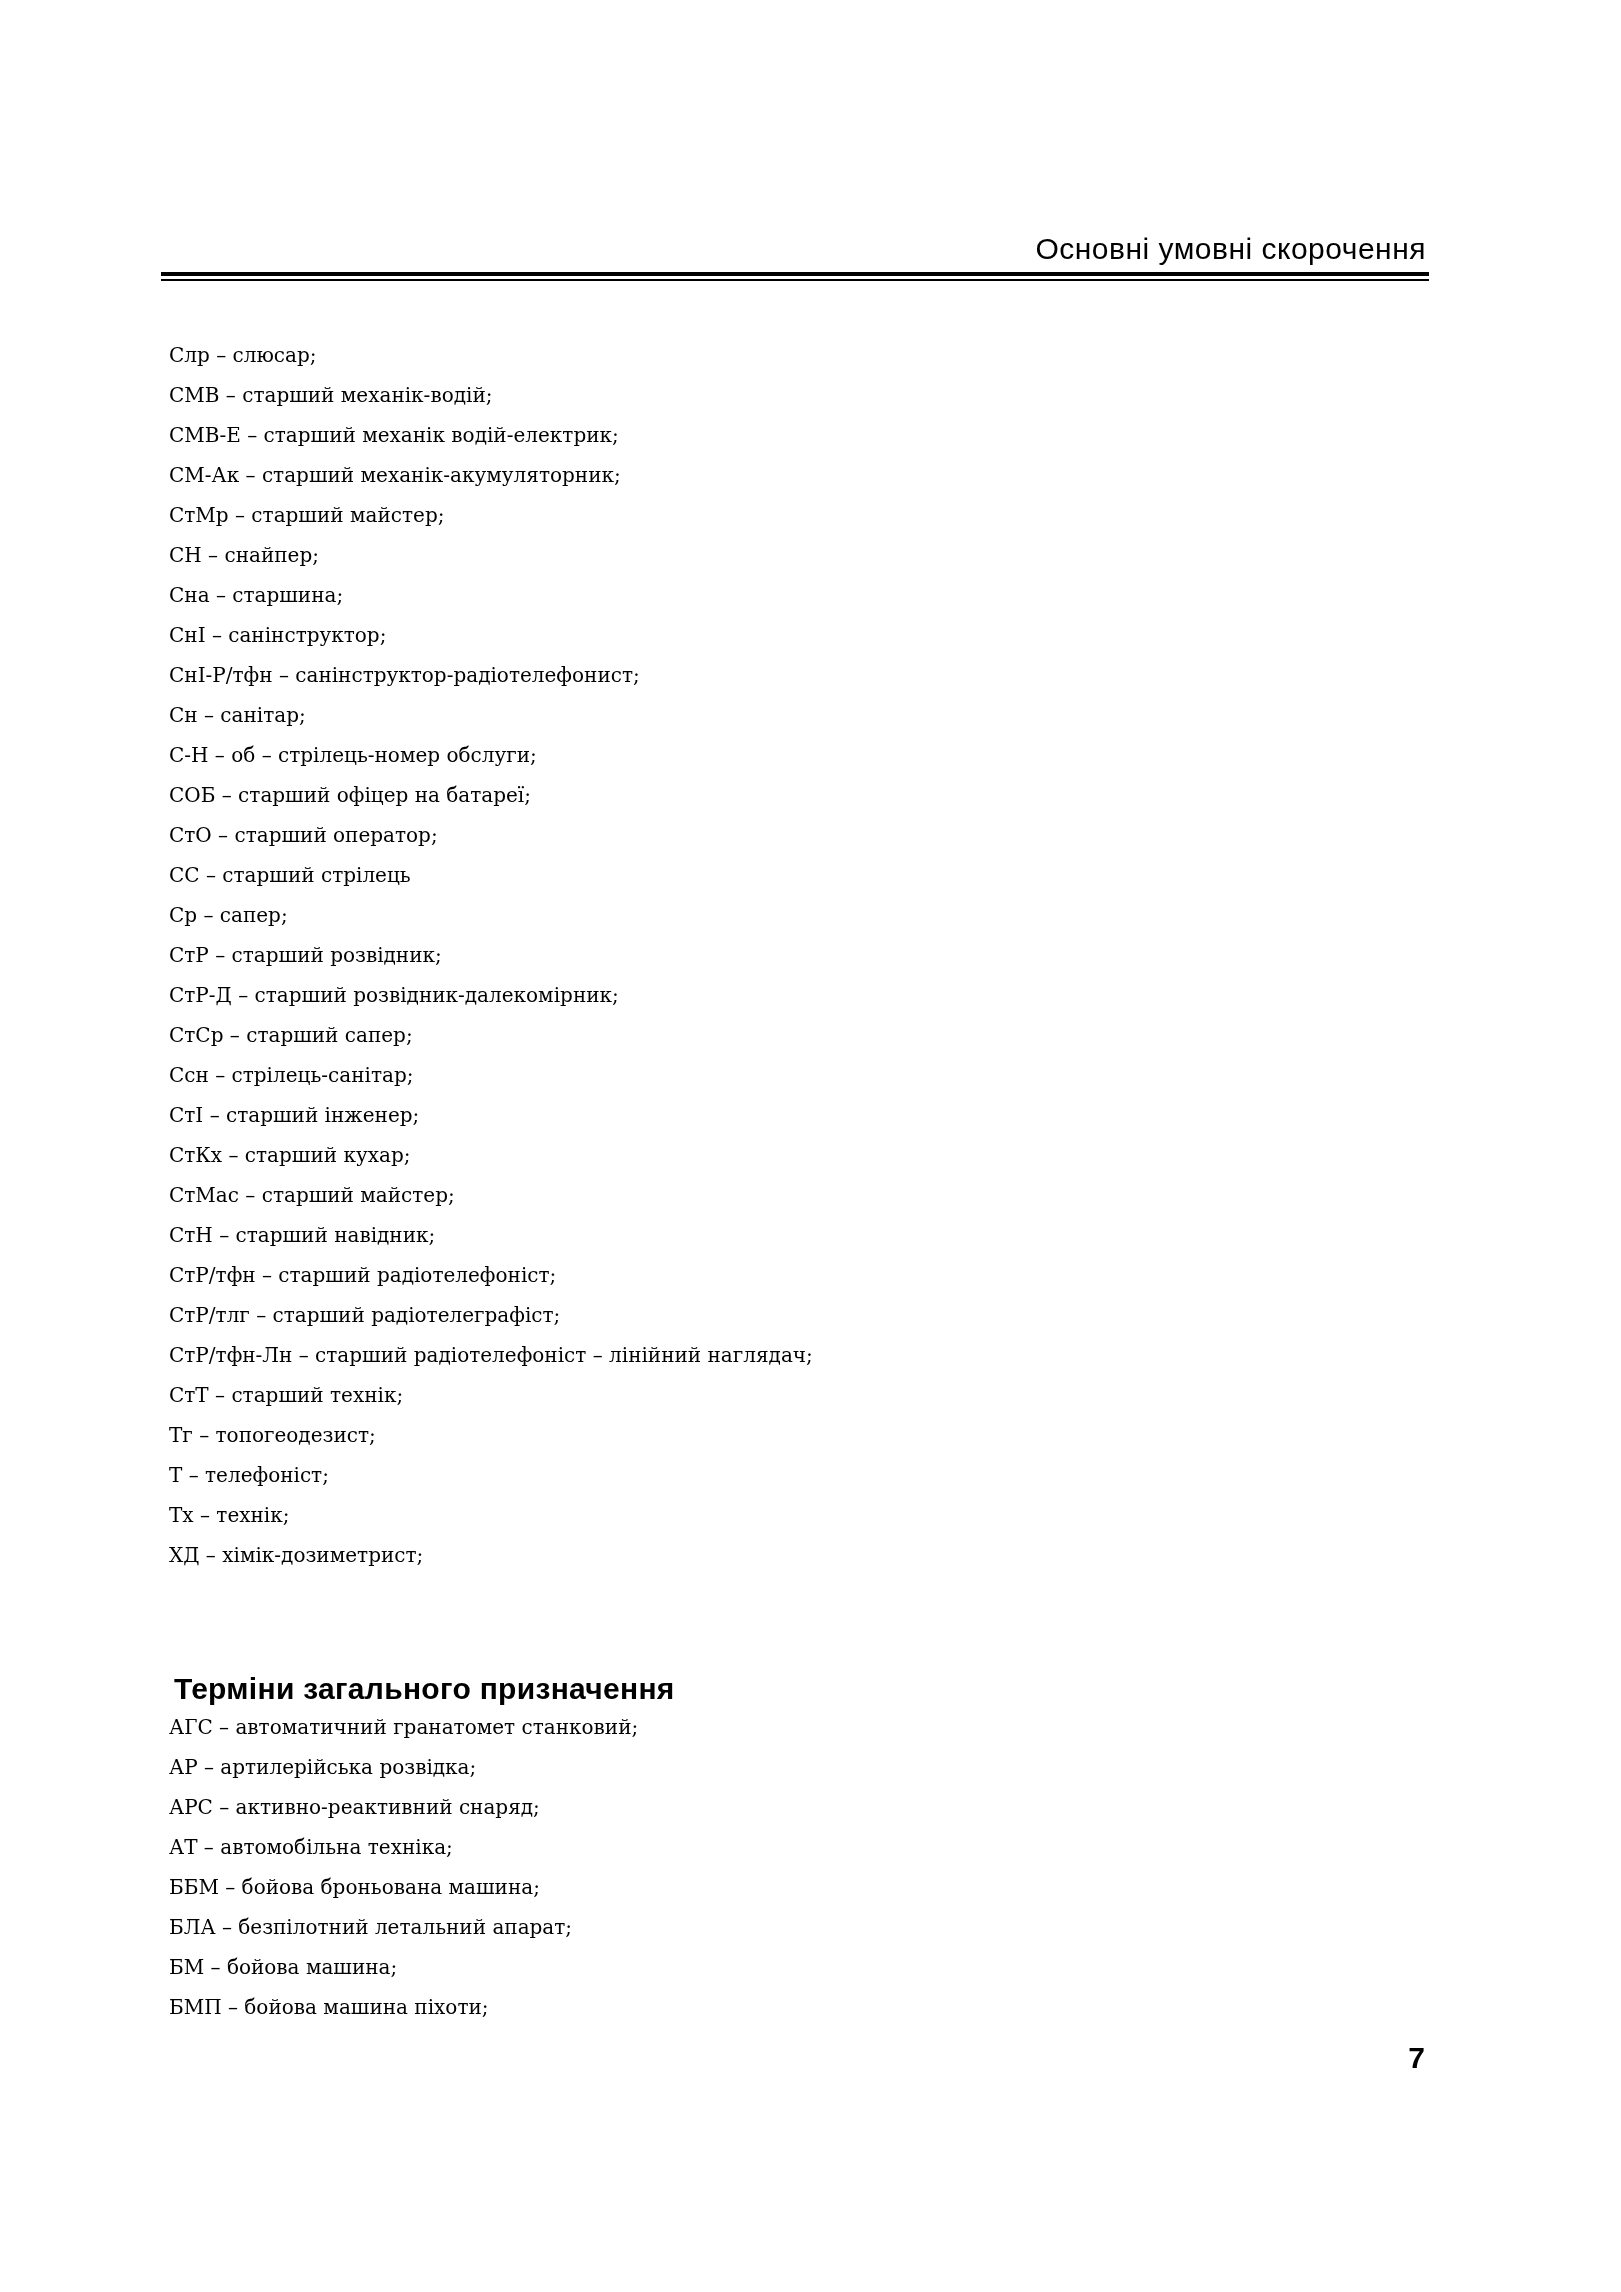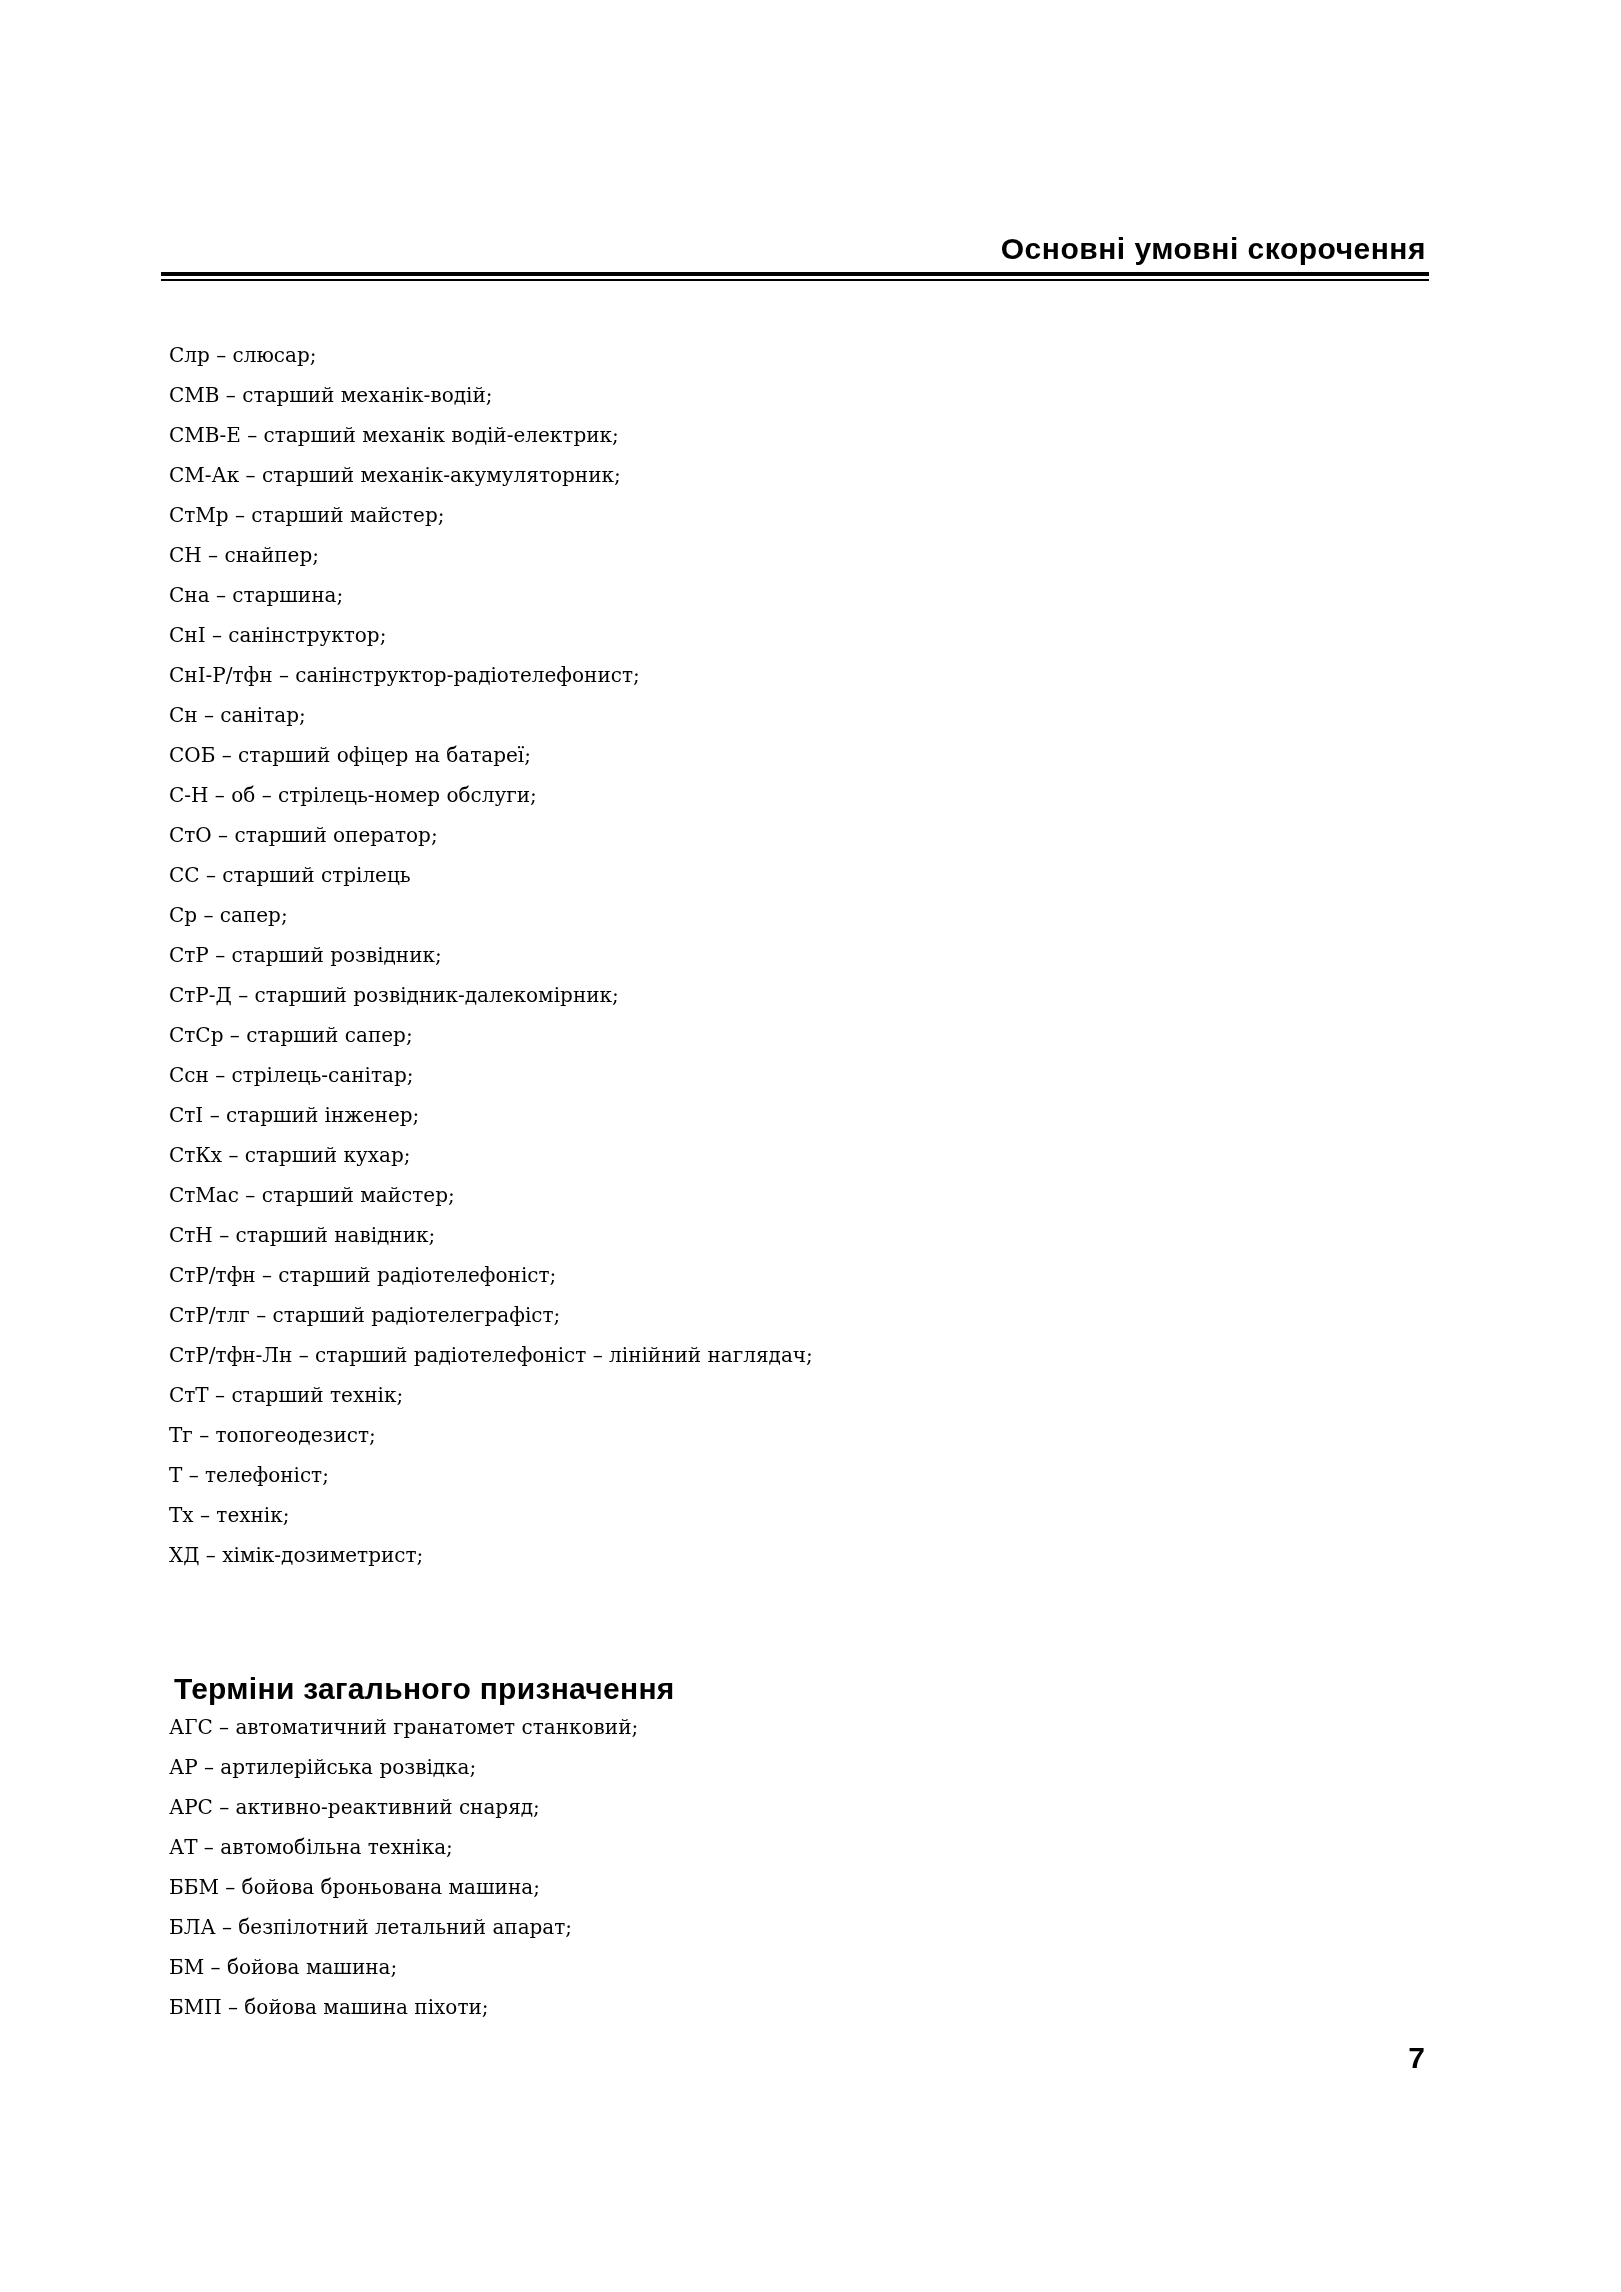--- a/index.html
+++ b/index.html
@@ -14,21 +14,21 @@
     background: #ffffff;
     color: #000000;
     font-family: "DejaVu Serif", serif;
     overflow: hidden;
   }
   .running-header {
     position: absolute;
     top: 232px;
     right: 195px;
     font-family: "Liberation Sans", sans-serif;
-    font-weight: bold;
+    font-weight: normal;
     font-size: 30px;
     letter-spacing: 0.5px;
     white-space: nowrap;
   }
   .double-rule {
     position: absolute;
     left: 161px;
     right: 192px;
     top: 272px;
     height: 2.9px;
@@ -79,22 +79,22 @@
       <div class="line">Слр – слюсар;</div>
       <div class="line">СМВ – старший механік-водій;</div>
       <div class="line">СМВ-Е – старший механік водій-електрик;</div>
       <div class="line">СМ-Ак – старший механік-акумуляторник;</div>
       <div class="line">СтМр – старший майстер;</div>
       <div class="line">СН – снайпер;</div>
       <div class="line">Сна – старшина;</div>
       <div class="line">СнІ – санінструктор;</div>
       <div class="line">СнІ-Р/тфн – санінструктор-радіотелефонист;</div>
       <div class="line">Сн – санітар;</div>
+      <div class="line">С-Н – об – стрілець-номер обслуги;</div>
       <div class="line">СОБ – старший офіцер на батареї;</div>
-      <div class="line">С-Н – об – стрілець-номер обслуги;</div>
       <div class="line">СтО – старший оператор;</div>
       <div class="line">СС – старший стрілець</div>
       <div class="line">Ср – сапер;</div>
       <div class="line">СтР – старший розвідник;</div>
       <div class="line">СтР-Д – старший розвідник-далекомірник;</div>
       <div class="line">СтСр – старший сапер;</div>
       <div class="line">Ссн – стрілець-санітар;</div>
       <div class="line">СтІ – старший інженер;</div>
       <div class="line">СтКх – старший кухар;</div>
       <div class="line">СтМас – старший майстер;</div>

